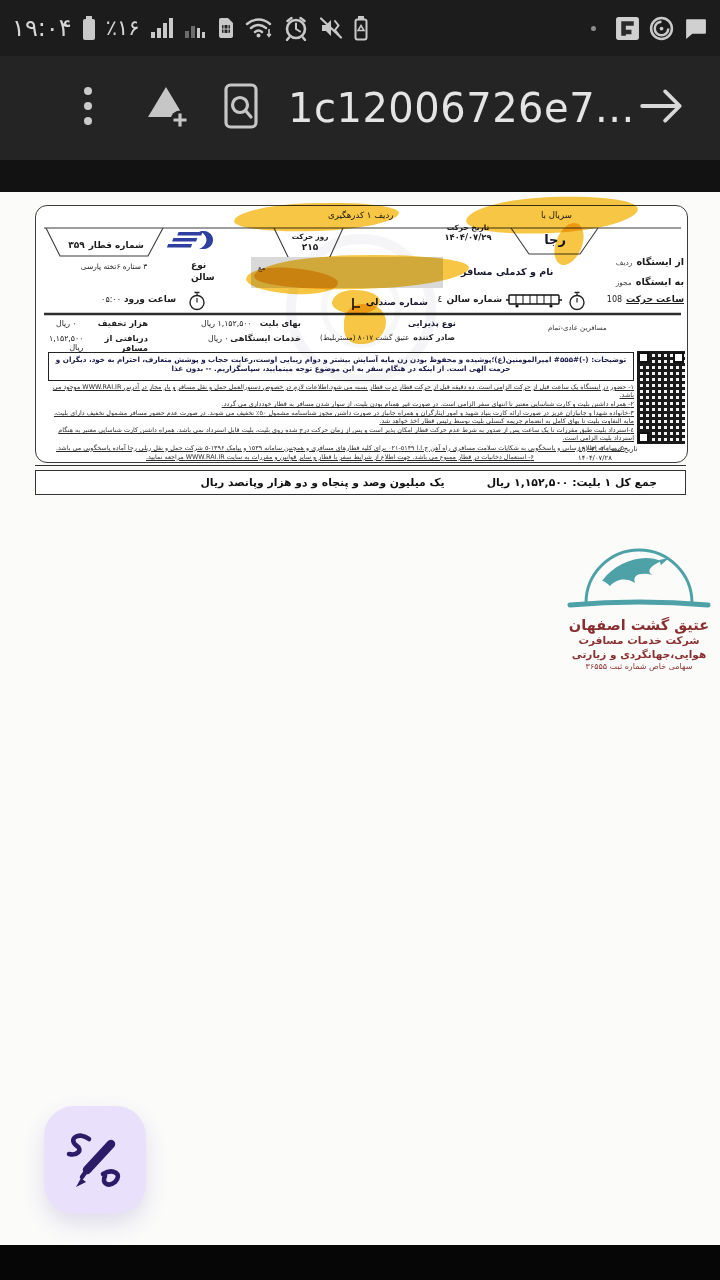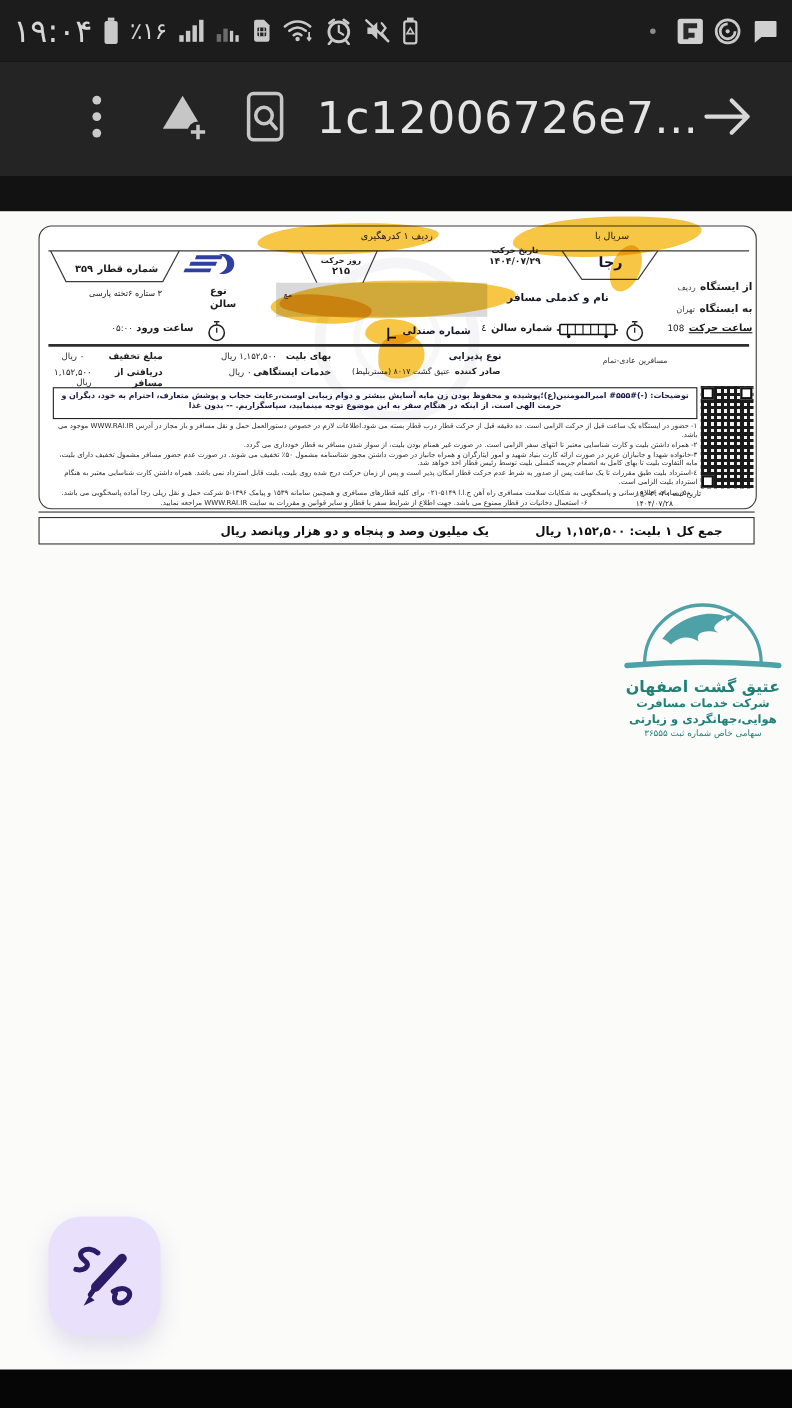--- a/index.html
+++ b/index.html
@@ -1,20 +1,20 @@
 <!DOCTYPE html>
 <html><head>
 <meta charset="utf-8">
 <style>
   * { margin:0; padding:0; box-sizing:border-box; }
   html,body { width:720px; height:1280px; background:#000; font-family:"DejaVu Sans",sans-serif; overflow:hidden; }
 
   
   .statusbar { height:56px; background:#1c1c1c; display:flex; align-items:center; padding:0 12px; gap:9px; color:#d6d6d6; }
-  .sb-time { font-size:29px; letter-spacing:1px; }
+  .sb-time { font-size:24px; letter-spacing:1px; }
   .sb-pct  { font-size:21px; }
   .sb-spacer { flex:1; }
   .sb-dot { width:5px; height:5px; border-radius:50%; background:#8d8d8d; margin:0 10px; }
   .statusbar svg { display:block; }
 
   
   .toolbar { height:104px; background:#242424; display:flex; align-items:center; padding-left:82px; padding-right:34px; }
   .tb-kebab { margin-right:46px; }
   .tb-drive { margin-right:28px; }
   .tb-find  { margin-right:26px; }
@@ -31,34 +31,34 @@
   
   .ticket { position:absolute; left:35px; top:13px; width:653px; height:258px; border:1.5px solid #3c3c3c; border-radius:12px; background:#fff; }
   .ticket .txt { position:absolute; white-space:nowrap; color:#17172e; }
   .wmark { position:absolute; left:250px; top:28px; width:150px; height:150px; border:10px solid rgba(120,120,135,.07); border-radius:50%; }
   .wmark2 { position:absolute; left:285px; top:62px; width:80px; height:80px; border:6px solid rgba(120,120,135,.06); border-radius:50%; }
   .graybox { position:absolute; left:215px; top:51px; width:192px; height:31px; background:#d9d9d9; }
   .hl { position:absolute; background:#f6c33a; opacity:.95; mix-blend-mode:multiply; border-radius:45% 55% 50% 50% / 55% 45% 55% 45%; z-index:6; }
   .flex-rtl { display:flex; direction:rtl; align-items:baseline; }
   .notesbox { position:absolute; left:12px; top:146px; width:586px; height:29px; border:1.2px solid #222; direction:rtl; text-align:center; font-size:7.2px; font-weight:bold; line-height:9.4px; color:#1a1a4a; padding:2px 6px 0 6px; }
   .fineprint { position:absolute; left:10px; top:178px; width:588px; direction:rtl; text-align:right; font-size:6.4px; line-height:7.8px; color:#2a2a2a; }
-  .fineprint div { margin-bottom:1.5px; }
+  .fineprint div { margin-bottom:1.5px;text-decoration:underline; }
   .qr { position:absolute; left:601px; top:145px; width:48px; height:93px;
         background: repeating-linear-gradient(0deg,#1a1a1a 0 3px,transparent 3px 6px),
                     repeating-linear-gradient(90deg,#1a1a1a 0 3px,#f2f2f2 3px 6px); }
   .qr .fndr { position:absolute; width:11px; height:11px; border:2.5px solid #111; background:#fff; }
   .register { position:absolute; left:542px; top:239px; width:106px; direction:rtl; text-align:left; font-size:6.8px; line-height:8.5px; color:#222; }
 
   
   .totline { position:absolute; left:35px; top:273px; width:651px; border-top:1.5px solid #333; }
   .totbox { position:absolute; left:35px; top:278px; width:651px; height:25px; border:1.5px solid #333; background:#fff;
             display:flex; direction:rtl; align-items:center; gap:42px; padding-right:28px; font-size:10.8px; font-weight:bold; color:#101010; }
 
   
-  .stamp { position:absolute; left:563px; top:323px; width:152px; text-align:center; color:#0f766e; direction:rtl; opacity:.92; }
+  .stamp { position:absolute; left:563px; top:323px; width:152px; text-align:center; color:#7f1d1d; direction:rtl; opacity:.92; }
   .stamp .l1 { font-size:14.5px; font-weight:bold; margin-top:-2px; }
   .stamp .l2, .stamp .l3 { font-size:10.5px; font-weight:bold; line-height:14px; }
   .stamp .l4 { font-size:8px; line-height:12px; }
 
   
   .fab { position:absolute; left:44px; top:914px; width:102px; height:108px; border-radius:30px; background:#e9e1fb;
          box-shadow:0 10px 22px rgba(80,60,150,.16); display:flex; align-items:center; justify-content:center; }
 </style>
 </head>
 <body>
@@ -224,21 +224,21 @@
       <span>شماره قطار</span>
       <span>۳۵۹</span>
     </div>
 
     <div class="abs fa flex-rtl" style="left:528px;top:50px;width:120px;gap:4px;">
       <span class="b" style="font-size:9.6px;">از ایستگاه</span>
       <span style="font-size:7.4px;color:#444;">ردیف</span>
     </div>
     <div class="abs fa flex-rtl" style="left:528px;top:70px;width:120px;gap:4px;">
       <span class="b" style="font-size:9.6px;">به ایستگاه</span>
-      <span style="font-size:7.4px;color:#444;">تهران</span>
+      <span style="font-size:7.4px;color:#444;">مجوز</span>
     </div>
     <div class="abs fa flex-rtl" style="left:556px;top:88px;width:92px;gap:4px;">
       <span class="b" style="font-size:9px;text-decoration:underline;">ساعت حرکت</span>
       <span style="font-size:8px;">108</span>
     </div>
     <svg class="abs" width="18" height="20" viewBox="0 0 18 20" style="left:532px;top:85px;">
       <circle cx="9" cy="11.5" r="7" fill="none" stroke="#222" stroke-width="1.4"></circle>
         <path d="M9 4.5 V2.5 M6.5 1.5 h5" stroke="#222" stroke-width="1.4"></path>
         <path d="M9 11.5 V7" stroke="#222" stroke-width="1.2"></path>
     </svg>
@@ -284,21 +284,21 @@
     </div>
     <div class="abs fa flex-rtl" style="left:165px;top:112px;width:100px;justify-content:space-between;">
       <span class="b" style="font-size:8.4px;">بهای بلیت</span>
       <span style="font-size:7.8px;">۱,۱۵۲,۵۰۰ ریال</span>
     </div>
     <div class="abs fa flex-rtl" style="left:172px;top:127px;width:93px;justify-content:space-between;">
       <span class="b" style="font-size:8.4px;">خدمات ایستگاهی</span>
       <span style="font-size:7.8px;">۰ ریال</span>
     </div>
     <div class="abs fa flex-rtl" style="left:20px;top:112px;width:92px;justify-content:space-between;">
-      <span class="b" style="font-size:8.4px;">مبلغ تخفیف</span>
+      <span class="b" style="font-size:8.4px;">هزار تخفیف</span>
       <span style="font-size:7.8px;">۰ ریال</span>
     </div>
     <div class="abs fa flex-rtl" style="left:3px;top:127px;width:109px;justify-content:space-between;">
       <span class="b" style="font-size:8.4px;">دریافتی از مسافر</span>
       <span style="font-size:7.8px;">۱,۱۵۲,۵۰۰ ریال</span>
     </div>
 
     <div class="notesbox">توضیحات: (-)#۵۵۵# امیرالمومنین(ع)؛پوشیده و محفوظ بودن زن مایه آسایش بیشتر و دوام زیبایی اوست،رعایت حجاب و پوشش متعارف، احترام به خود، دیگران و حرمت الهی است. از اینکه در هنگام سفر به این موضوع توجه مینمایید، سپاسگزاریم. -- بدون غذا</div>
 
     <div class="qr">

